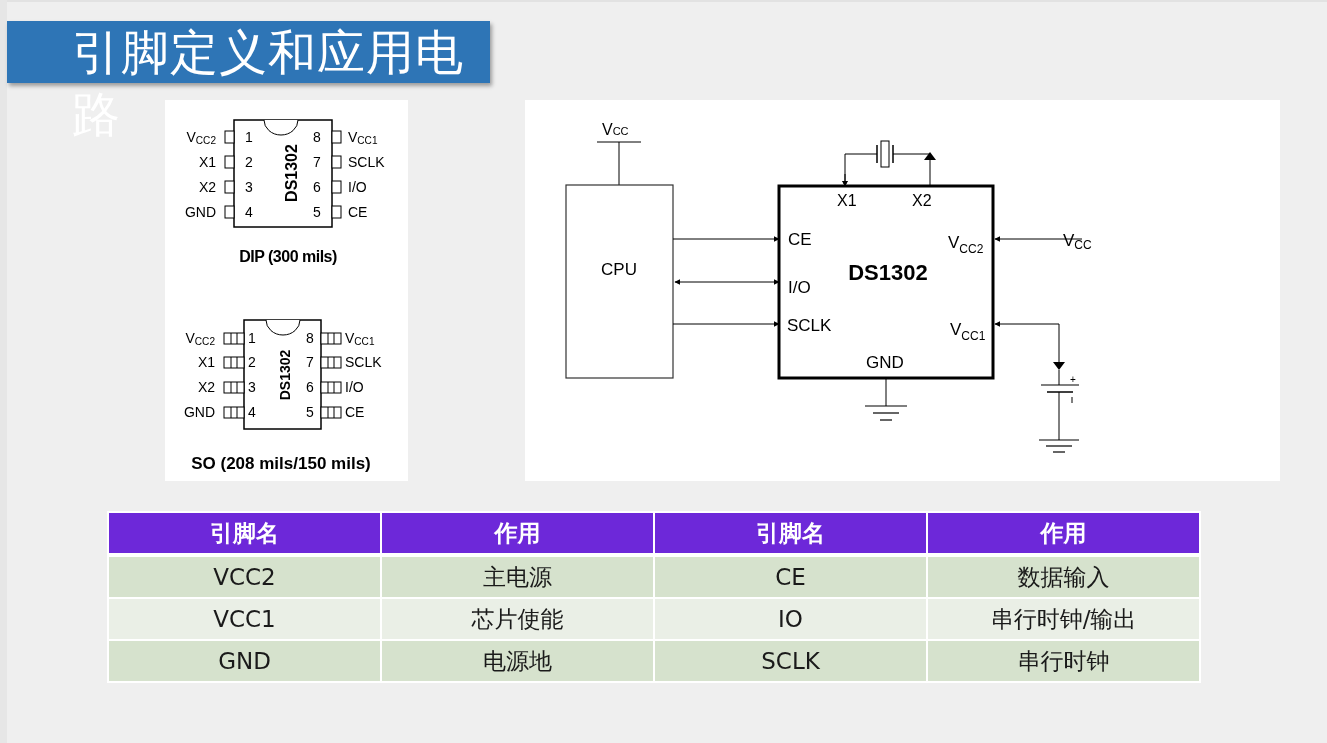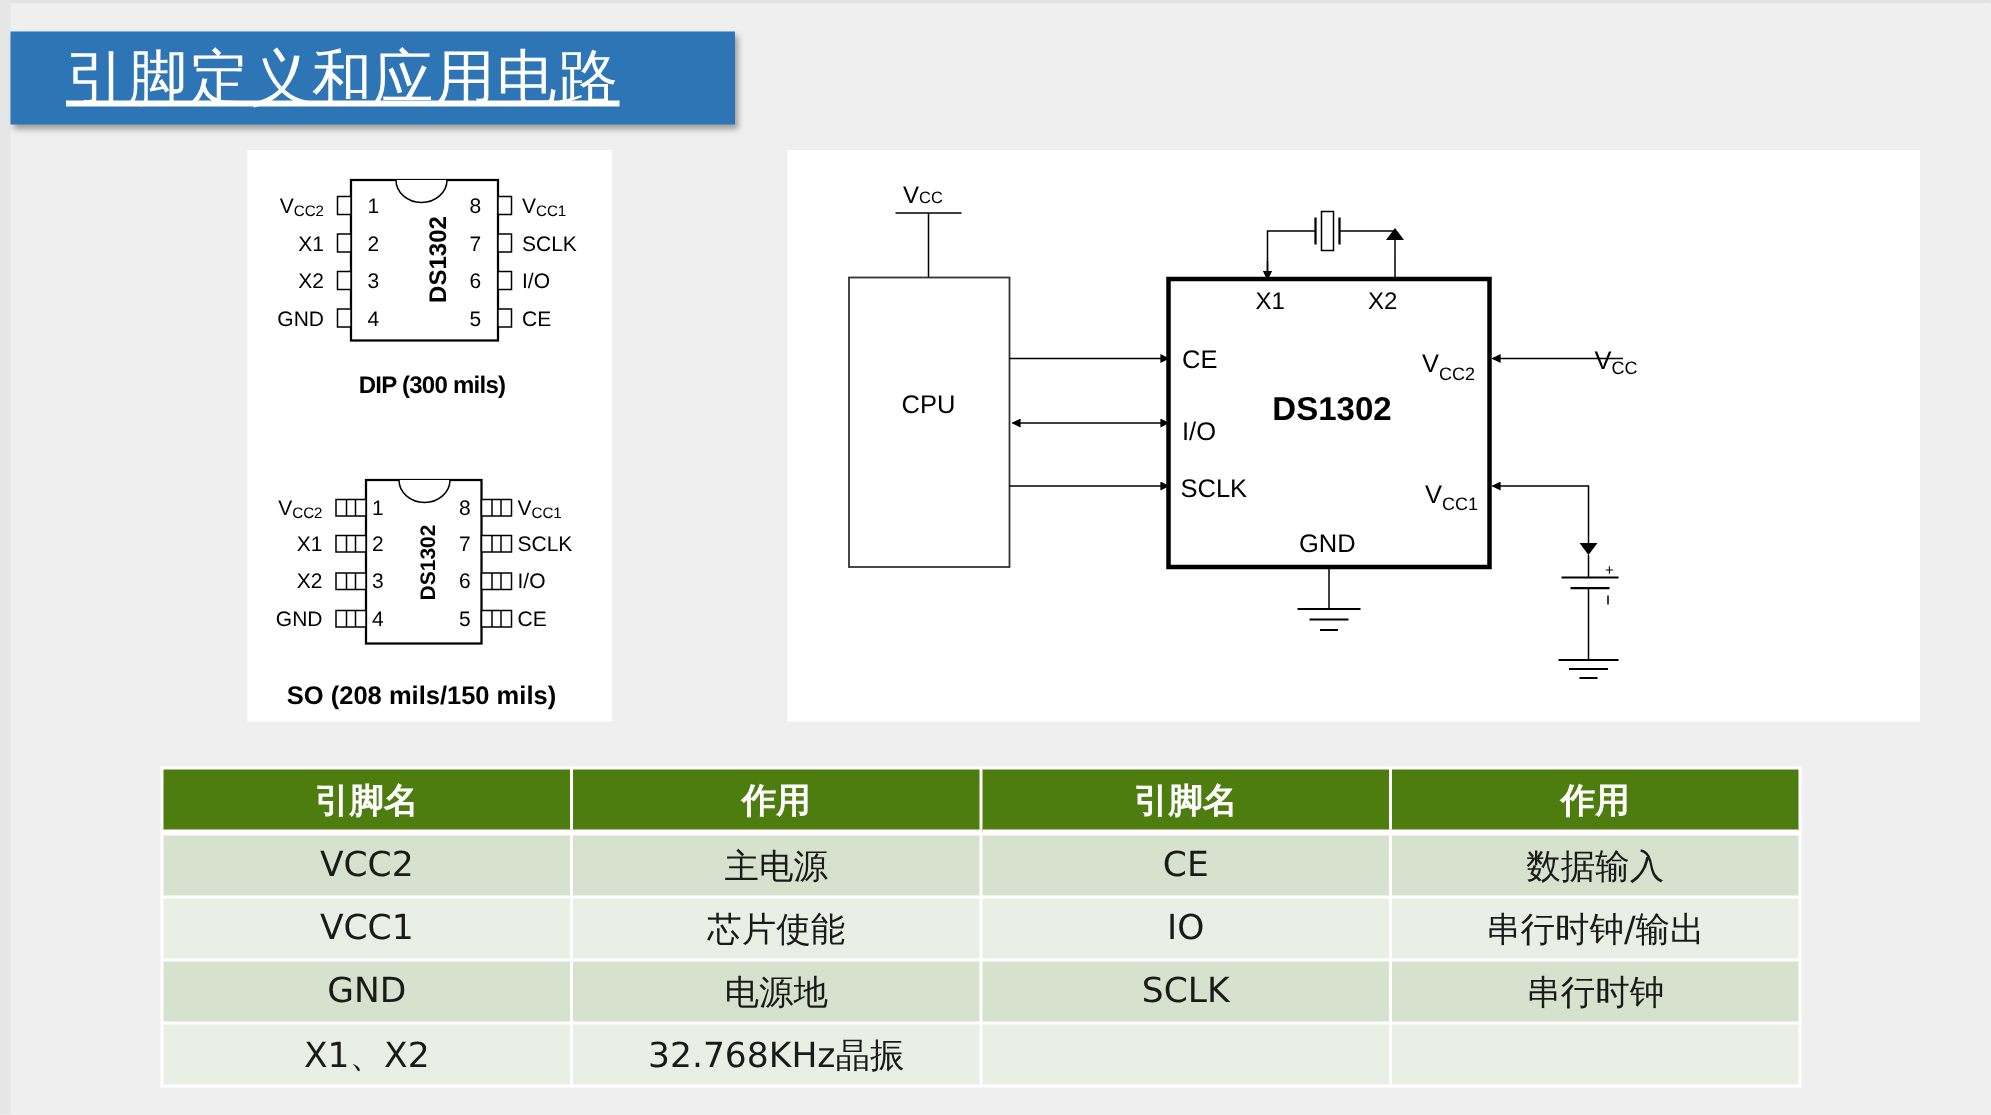--- a/index.html
+++ b/index.html
@@ -10,42 +10,41 @@
     position: relative;
   }
   .top-edge { position: absolute; left: 0; top: 0; width: 1327px; height: 2px; background: #e2e2e2; }
   .left-edge { position: absolute; left: 0; top: 0; width: 7px; height: 743px; background: #e6e6e6; }
   .title-bar {
     position: absolute; left: 7px; top: 21px; width: 483px; height: 62px;
     background: #2e75b6;
     box-shadow: 2px 3px 4px rgba(0,0,0,0.35);
     color: #ffffff;
     font-family: "DejaVu Sans", sans-serif;
-    font-size: 40px; line-height: 62px;
-    padding-left: 37px; box-sizing: border-box;
+    font-size: 48px; line-height: 62px;
+    padding-left: 65px; box-sizing: border-box;
     letter-spacing: 1px;
-    text-decoration: underline;
   }
   .panel { position: absolute; background: #ffffff; }
   .pinout-panel { left: 165px; top: 100px; width: 243px; height: 381px; }
   .circuit-panel { left: 525px; top: 100px; width: 755px; height: 381px; }
   svg text { font-family: "Liberation Sans", "DejaVu Sans", sans-serif; }
 
   table.pin-table {
     position: absolute; left: 107px; top: 511px;
     border-collapse: collapse;
     font-family: "DejaVu Sans", sans-serif;
   }
   table.pin-table th, table.pin-table td {
     border: 2px solid #ffffff;
     text-align: center; padding: 0;
     width: 271px;
   }
   table.pin-table th {
-    background: #4d7c0f; color: #ffffff;
+    background: #6d28d9; color: #ffffff;
     font-size: 23px; font-weight: bold; height: 40px;
     border-bottom: 4px solid #ffffff;
     margin-left: 28px;
   }
   table.pin-table td { font-size: 23px; color: #1a1a1a; height: 40px; }
   table.pin-table tr.odd td { background: #d6e2cd; }
   table.pin-table tr.even td { background: #eaefe6; }
 </style>
 </head>
 <body>
@@ -254,20 +253,14 @@
       <td>芯片使能</td>
       <td>IO</td>
       <td>串行时钟/输出</td>
     </tr>
     <tr class="odd">
       <td>GND</td>
       <td>电源地</td>
       <td>SCLK</td>
       <td>串行时钟</td>
     </tr>
-    <tr class="even">
-      <td>X1、X2</td>
-      <td>32.768KHz晶振</td>
-      <td></td>
-      <td></td>
-    </tr>
   </tbody>
 </table>
 
 </body></html>

